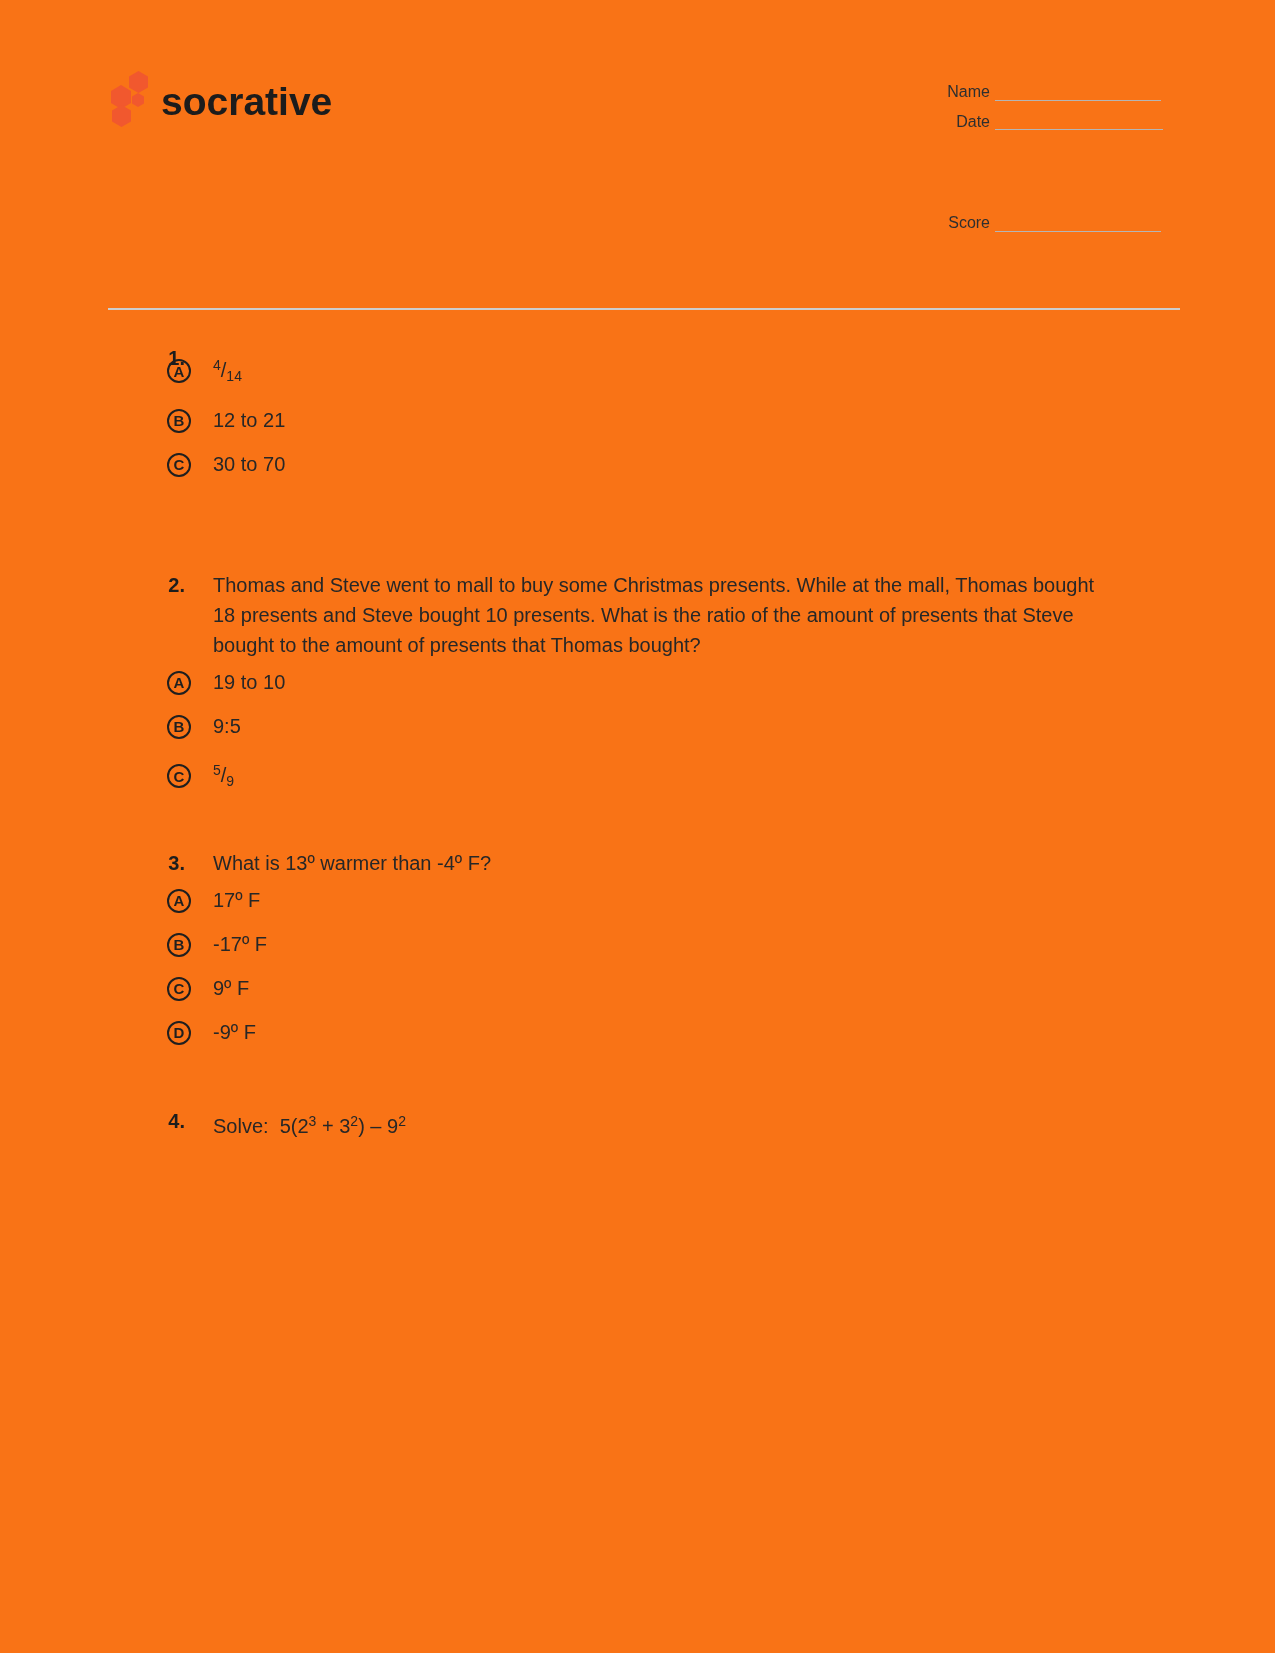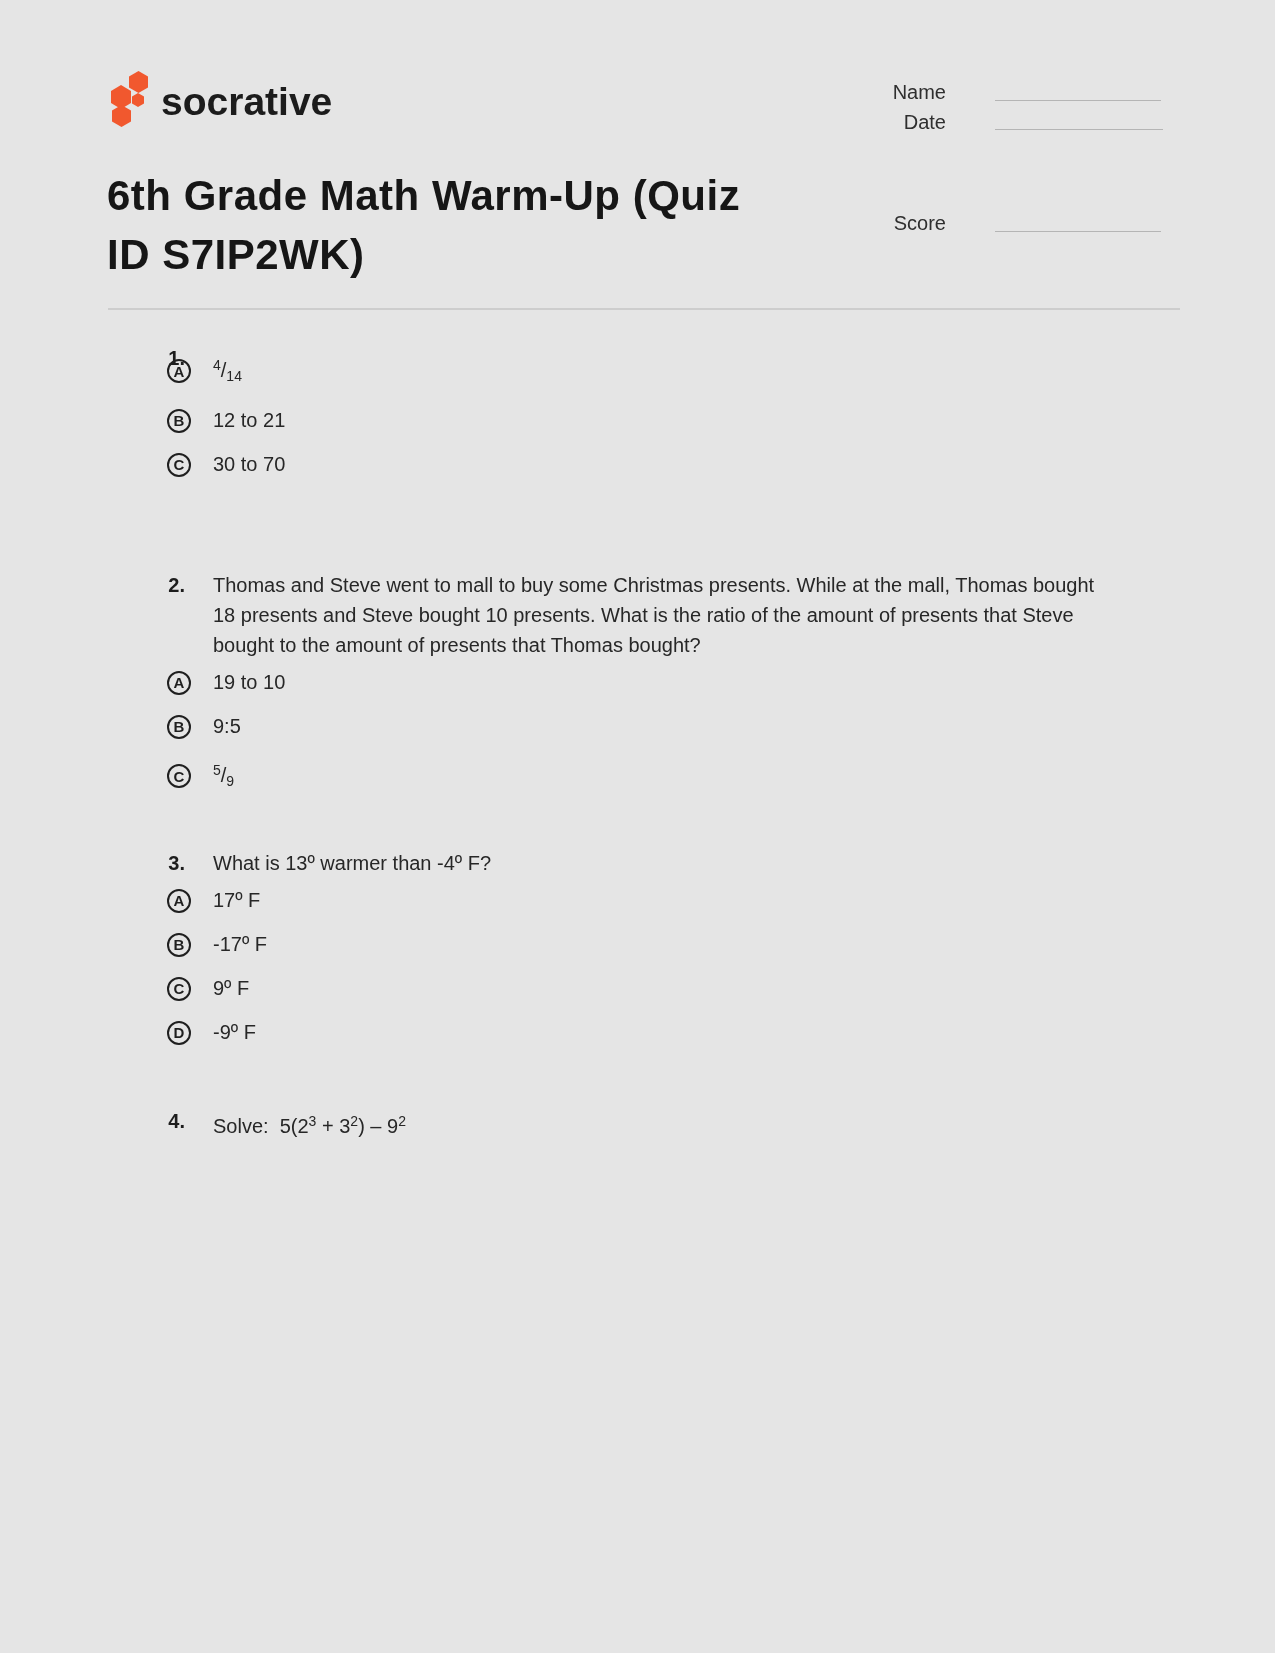--- a/index.html
+++ b/index.html
@@ -1,36 +1,36 @@
 <!DOCTYPE html>
 <html style="--orange: #f1582e;"><head>
 <meta charset="utf-8">
 <style>
   :root { --orange: #f1582e; }
   * { margin:0; padding:0; box-sizing:border-box; }
   body { background:#ffffff; font-family:"Liberation Sans", sans-serif; }
   .page {
-    position:relative; width:1275px; height:1653px; background:#e5e5e5;
+    position:relative; width:1275px; height:1653px; background:#f97316;
     overflow:hidden; color:#222;
   }
 
   
   .logo { position:absolute; left:0; top:0; }
   .hex { position:absolute; background:var(--orange);
          clip-path:polygon(50% 0%,100% 25%,100% 75%,50% 100%,0% 75%,0% 25%); }
   .hex-a { left:129px; top:71px;  width:19px; height:22px; }
   .hex-b { left:111px; top:85px;  width:20px; height:24px; }
   .hex-c { left:132px; top:93px;  width:12px; height:14px; }
   .hex-d { left:112px; top:105px; width:19px; height:22px; }
   .logo-text { position:absolute; left:161px; top:80px; font-size:39px;
                font-weight:bold; letter-spacing:0px; color:#1c1c1c; }
 
   
-  .hlabel { position:absolute; width:142px; left:804px; text-align:right;
-            font-size:20px; color:#2f2f2f; line-height:22px; }
+  .hlabel { position:absolute; width:142px; left:848px; text-align:right;
+            font-size:16px; color:#2f2f2f; line-height:22px; }
   .hline  { position:absolute; left:995px; height:0;
             border-top:1.5px solid #b5b5b5; }
   .name-label  { top:81px; }  .name-line  { top:100px; width:166px; }
   .date-label  { top:111px; } .date-line  { top:129px; width:168px; }
   .score-label { top:212px; } .score-line { top:231px; width:166px; }
 
   
   .title { position:absolute; left:107px; top:166px; width:800px;
            font-size:42px; line-height:59px; font-weight:bold;
            letter-spacing:0.5px; color:#161616; }
@@ -80,24 +80,20 @@
 
   <div class="hlabel name-label">Name</div>
   <div class="hline name-line"></div>
 
   <div class="hlabel date-label">Date</div>
   <div class="hline date-line"></div>
 
   <div class="hlabel score-label">Score</div>
   <div class="hline score-line"></div>
 
-  <div class="title">
-    <div>6th Grade Math Warm-Up (Quiz</div>
-    <div>ID S7IP2WK)</div>
-  </div>
 
   <div class="divider"></div>
 
   <div class="questions">
       <div class="question">
         <span class="q-num">1.</span>
         <div class="q-option first">
           <span class="opt-circle">A</span>
           <span class="opt-text"><span class="seg-sup">4</span><span>/</span><span class="seg-sub">14</span></span>
         </div>

